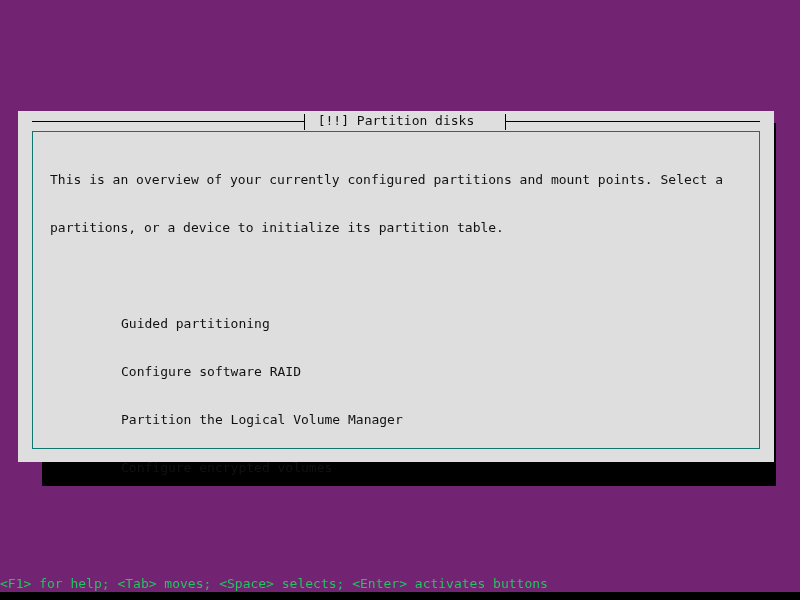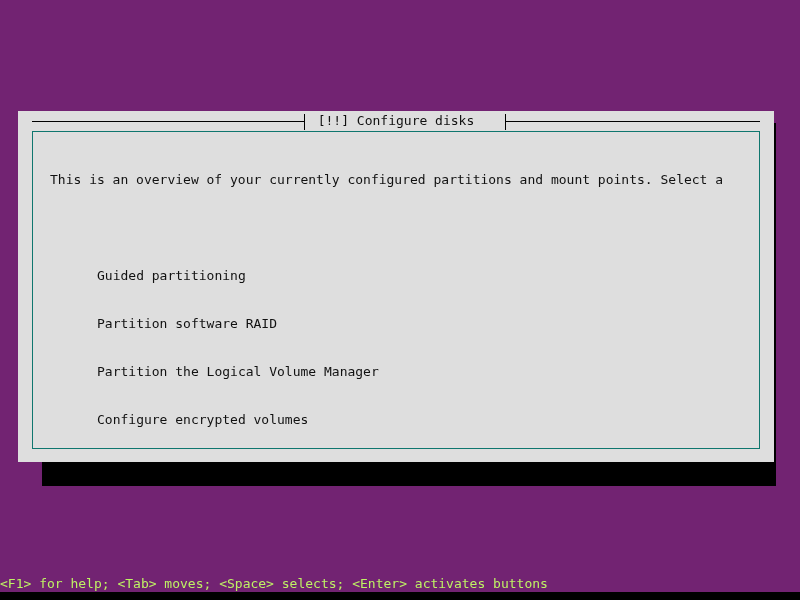--- a/index.html
+++ b/index.html
@@ -114,32 +114,32 @@
   .desc {
     margin: 0 0 0 17px;
   }
   .desc .line { display: block; }
 
   .spacer-lg { height: 16px; }
 
   .menu-list .item,
   .action-list .item {
     display: block;
-    margin-left: 64px;
+    margin-left: 88px;
     cursor: default;
   }
 
   
   .helpbar {
     position: absolute;
     left: 0;
     bottom: 8px;
     width: 100%;
     height: 16px;
-    color: #bef264;
+    color: #22c55e;
     font-size: 13px;
     line-height: 16px;
     white-space: pre;
     font-family: "DejaVu Sans Mono", "Liberation Mono", monospace;
   }
   .bottom-black {
     position: absolute;
     left: 0;
     bottom: 0;
     width: 100%;
@@ -154,35 +154,36 @@
 
   <div class="dialog-shadow"></div>
 
   <div class="dialog">
 
     <div class="titlebar">
       <div class="rule left"></div>
       <div class="tick left"></div>
       <div class="tick right"></div>
       <div class="rule right"></div>
-      <div class="dialog-title mono">[!!] Configure disks</div>
+      <div class="dialog-title mono">[!!] Partition disks</div>
     </div>
 
     <div class="content-frame">
       <div class="content-inner">
 
         <div class="mono desc">
           <span class="line">This is an overview of your currently configured partitions and mount points. Select a</span>
+          <span class="line">partitions, or a device to initialize its partition table.</span>
         </div>
 
         <div class="spacer-lg"></div>
 
         <div class="mono menu-list">
           <span class="item">Guided partitioning</span>
-          <span class="item">Partition software RAID</span>
+          <span class="item">Configure software RAID</span>
           <span class="item">Partition the Logical Volume Manager</span>
           <span class="item">Configure encrypted volumes</span>
         </div>
 
       </div>
     </div>
 
   </div>
 
   <div class="helpbar">&lt;F1&gt; for help; &lt;Tab&gt; moves; &lt;Space&gt; selects; &lt;Enter&gt; activates buttons</div>

